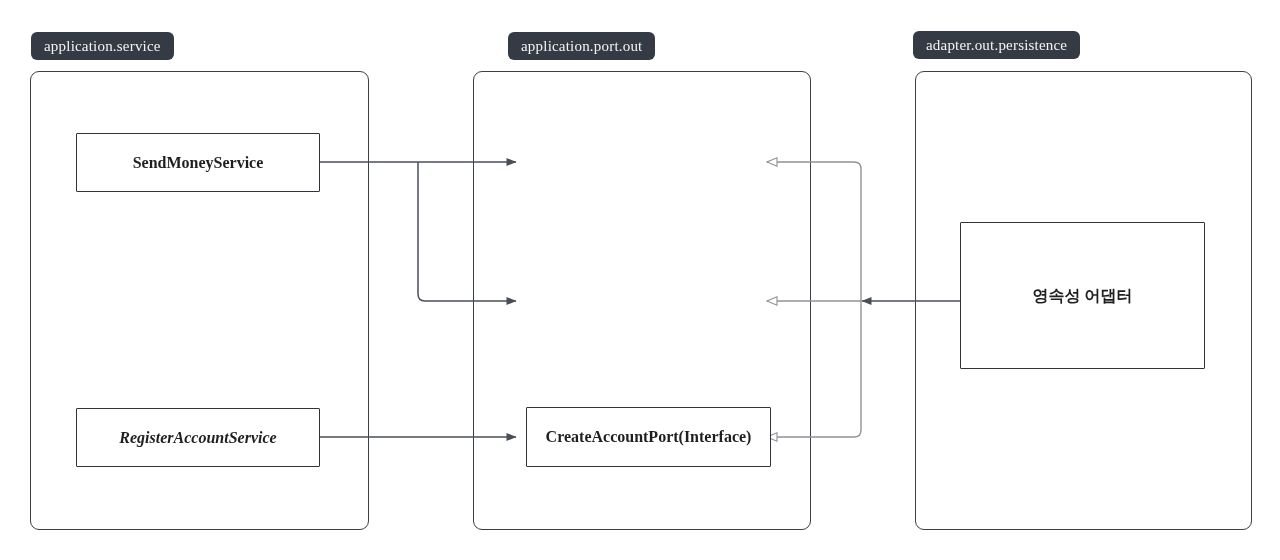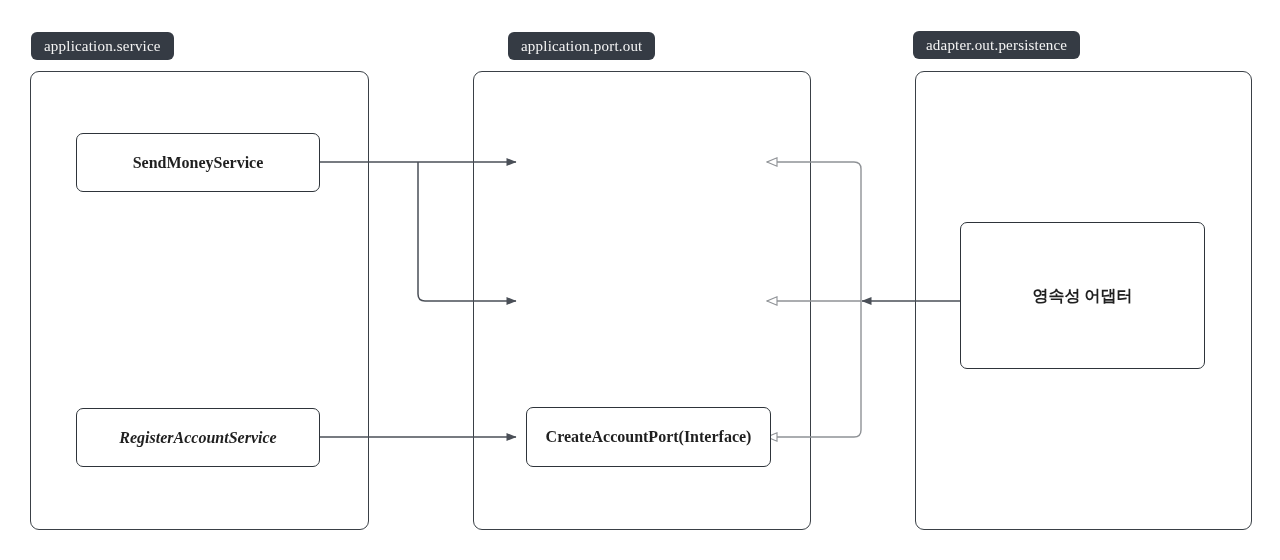--- a/index.html
+++ b/index.html
@@ -18,21 +18,21 @@
   .badge{
     position:absolute;height:28px;line-height:29px;padding:0 13px;
     background:#353b44;color:#f4f4f4;border-radius:6px;font-size:15px;
     letter-spacing:.2px;white-space:nowrap;z-index:3;
   }
   #badge-service{left:31px;top:32px;}
   #badge-port{left:472px;top:32px;margin-left:36px;}
   #badge-adapter{left:913px;top:31px;}
   
   .node{
-    position:absolute;background:#ffffff;border:1.6px solid #2e343a;border-radius:7px;
+    position:absolute;background:#ffffff;border:1.6px solid #2e343a;border-radius:1px;
     display:flex;align-items:center;justify-content:center;text-align:center;
     font-weight:bold;font-size:16px;color:#1f1f1f;z-index:2;line-height:1.35;
     padding:0 4px;box-sizing:border-box;
   }
   #node-sendmoney{left:76px;top:133px;width:244px;height:59px;}
   #node-register{left:76px;top:408px;width:244px;height:59px;font-style:italic;}
   #node-loadport{left:517px;top:133px;width:245px;height:60px;}
   #node-updateport{left:517px;top:271px;width:245px;height:60px;}
   #node-createport{left:526px;top:407px;width:245px;height:60px;}
   #node-persistence{left:960px;top:222px;width:245px;height:147px;}

